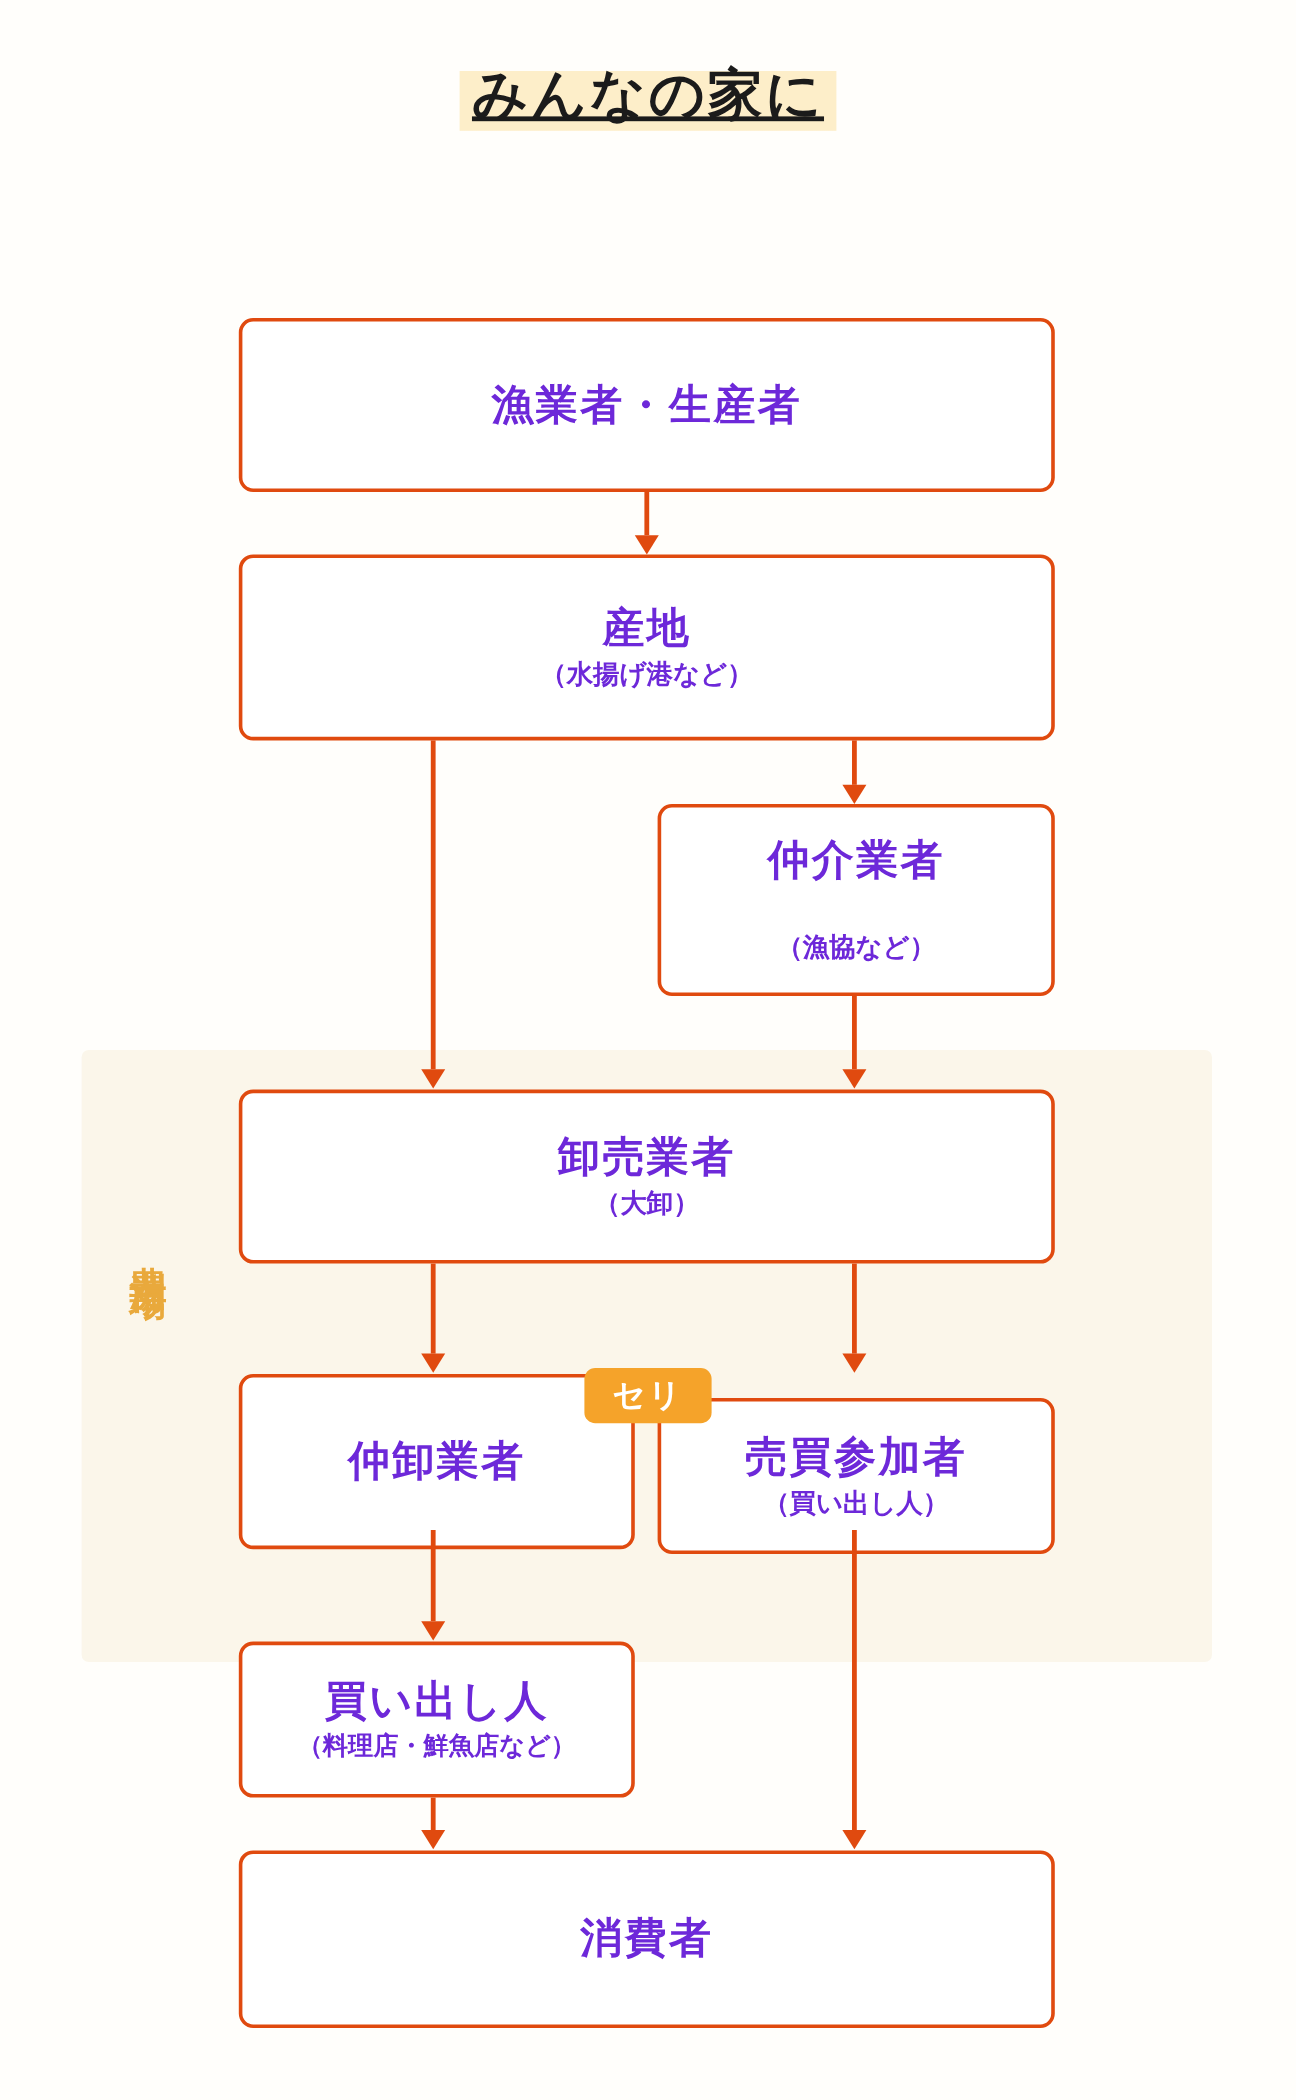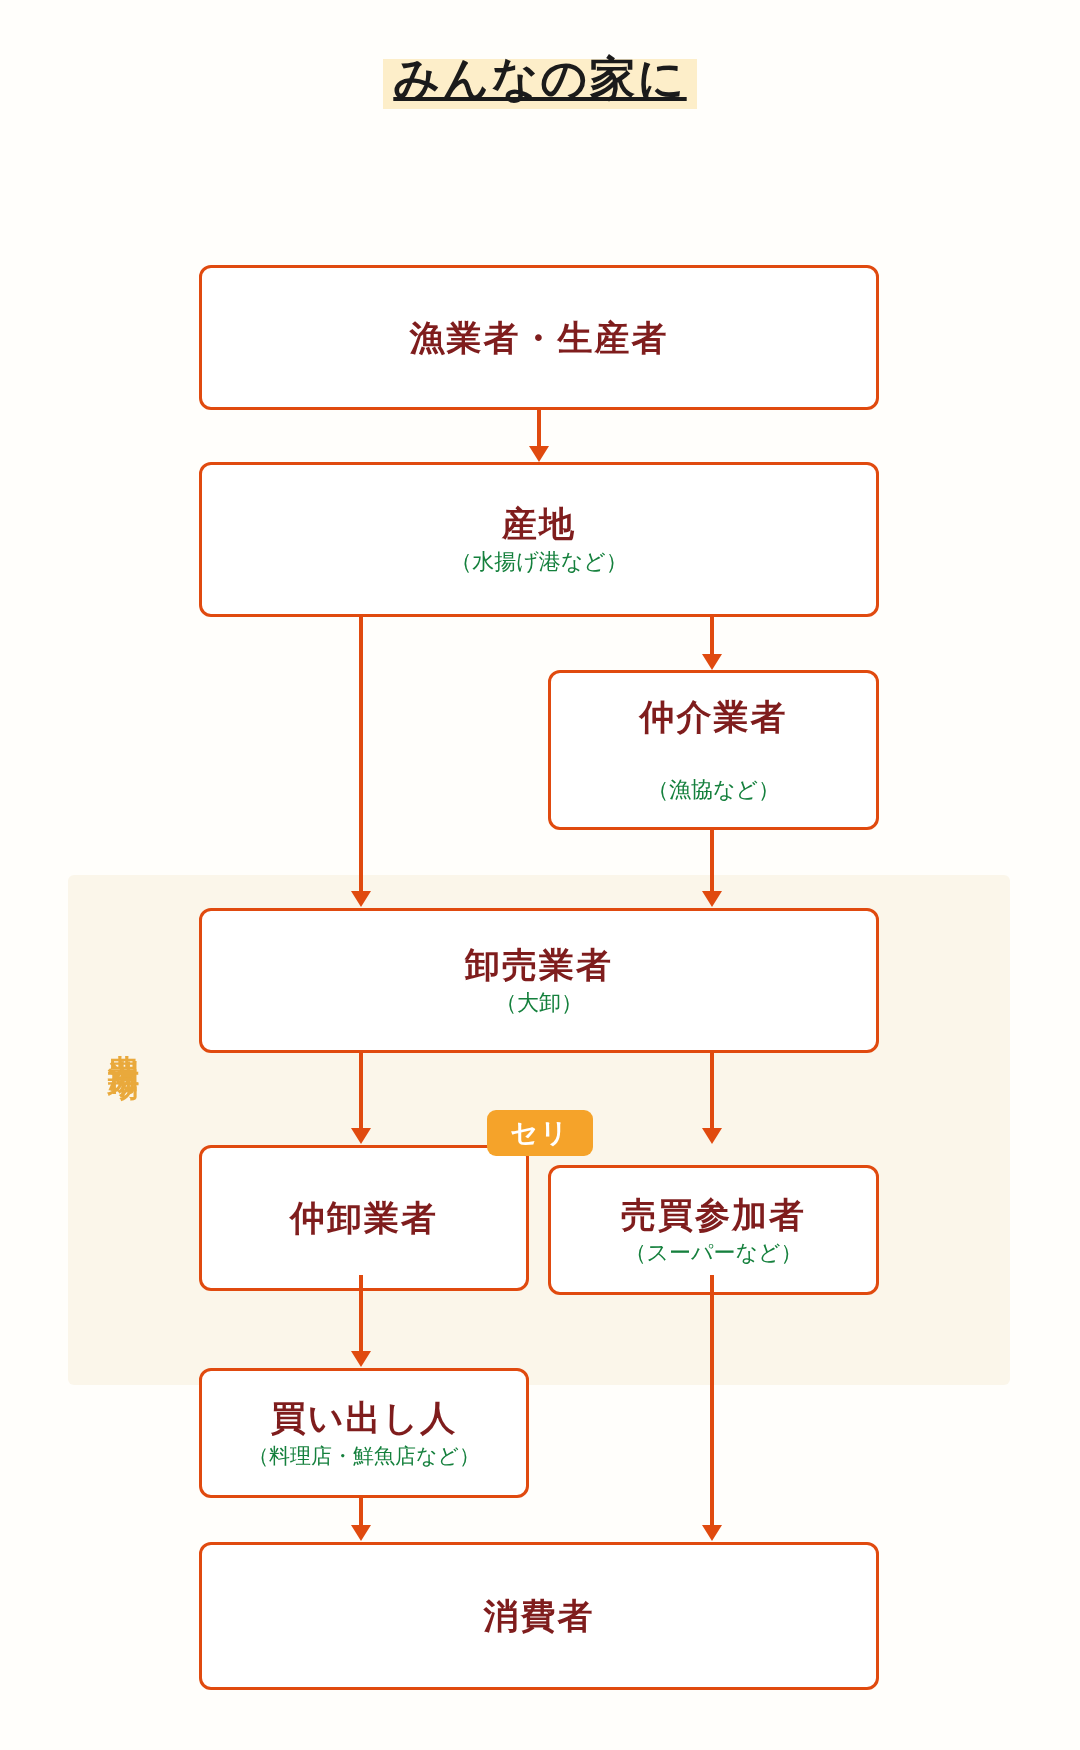--- a/index.html
+++ b/index.html
@@ -68,29 +68,29 @@
     background: #ffffff;
     display: flex;
     flex-direction: column;
     align-items: center;
     justify-content: center;
     text-align: center;
   }
   .node .main {
     font-size: 35px;
     font-weight: bold;
-    color: #7f1d1d;
+    color: #6d28d9;
     letter-spacing: 2px;
     line-height: 1.2;
   }
   .node .sub {
     margin-top: 4px;
     font-size: 22px;
-    font-weight: normal;
-    color: #15803d;
+    font-weight: bold;
+    color: #6d28d9;
     letter-spacing: 0px;
     line-height: 1.2;
   }
   .node .sub.small {
     font-size: 21px;
   }
 
   
   .arrow {
     position: absolute;
@@ -109,21 +109,21 @@
     height: 0;
     border-left: 10px solid transparent;
     border-right: 10px solid transparent;
     border-top: 16px solid #e04a0f;
   }
 
   
   #seri-badge {
     position: absolute;
     left: 487px;
-    top: 1110px;
+    top: 1140px;
     width: 106px;
     height: 46px;
     background: #f5a32a;
     border-radius: 9px;
     display: flex;
     align-items: center;
     justify-content: center;
     font-size: 27px;
     font-weight: bold;
     color: #ffffff;
@@ -158,21 +158,21 @@
   <div class="main">卸売業者</div>
   <div class="sub">（大卸）</div>
 </div>
 
 <div class="node" style="left:199px; top:1145px; width:330px; height:146px;">
   <div class="main">仲卸業者</div>
 </div>
 
 <div class="node" style="left:548px; top:1145px; width:331px; height:130px;margin-top:20px;">
   <div class="main">売買参加者</div>
-  <div class="sub">（スーパーなど）</div>
+  <div class="sub">（買い出し人）</div>
 </div>
 
 <div class="node" style="left:199px; top:1368px; width:330px; height:130px;">
   <div class="main">買い出し人</div>
   <div class="sub small">（料理店・鮮魚店など）</div>
 </div>
 
 <div class="node" style="left:199px; top:1542px; width:680px; height:148px;">
   <div class="main">消費者</div>
 </div>

